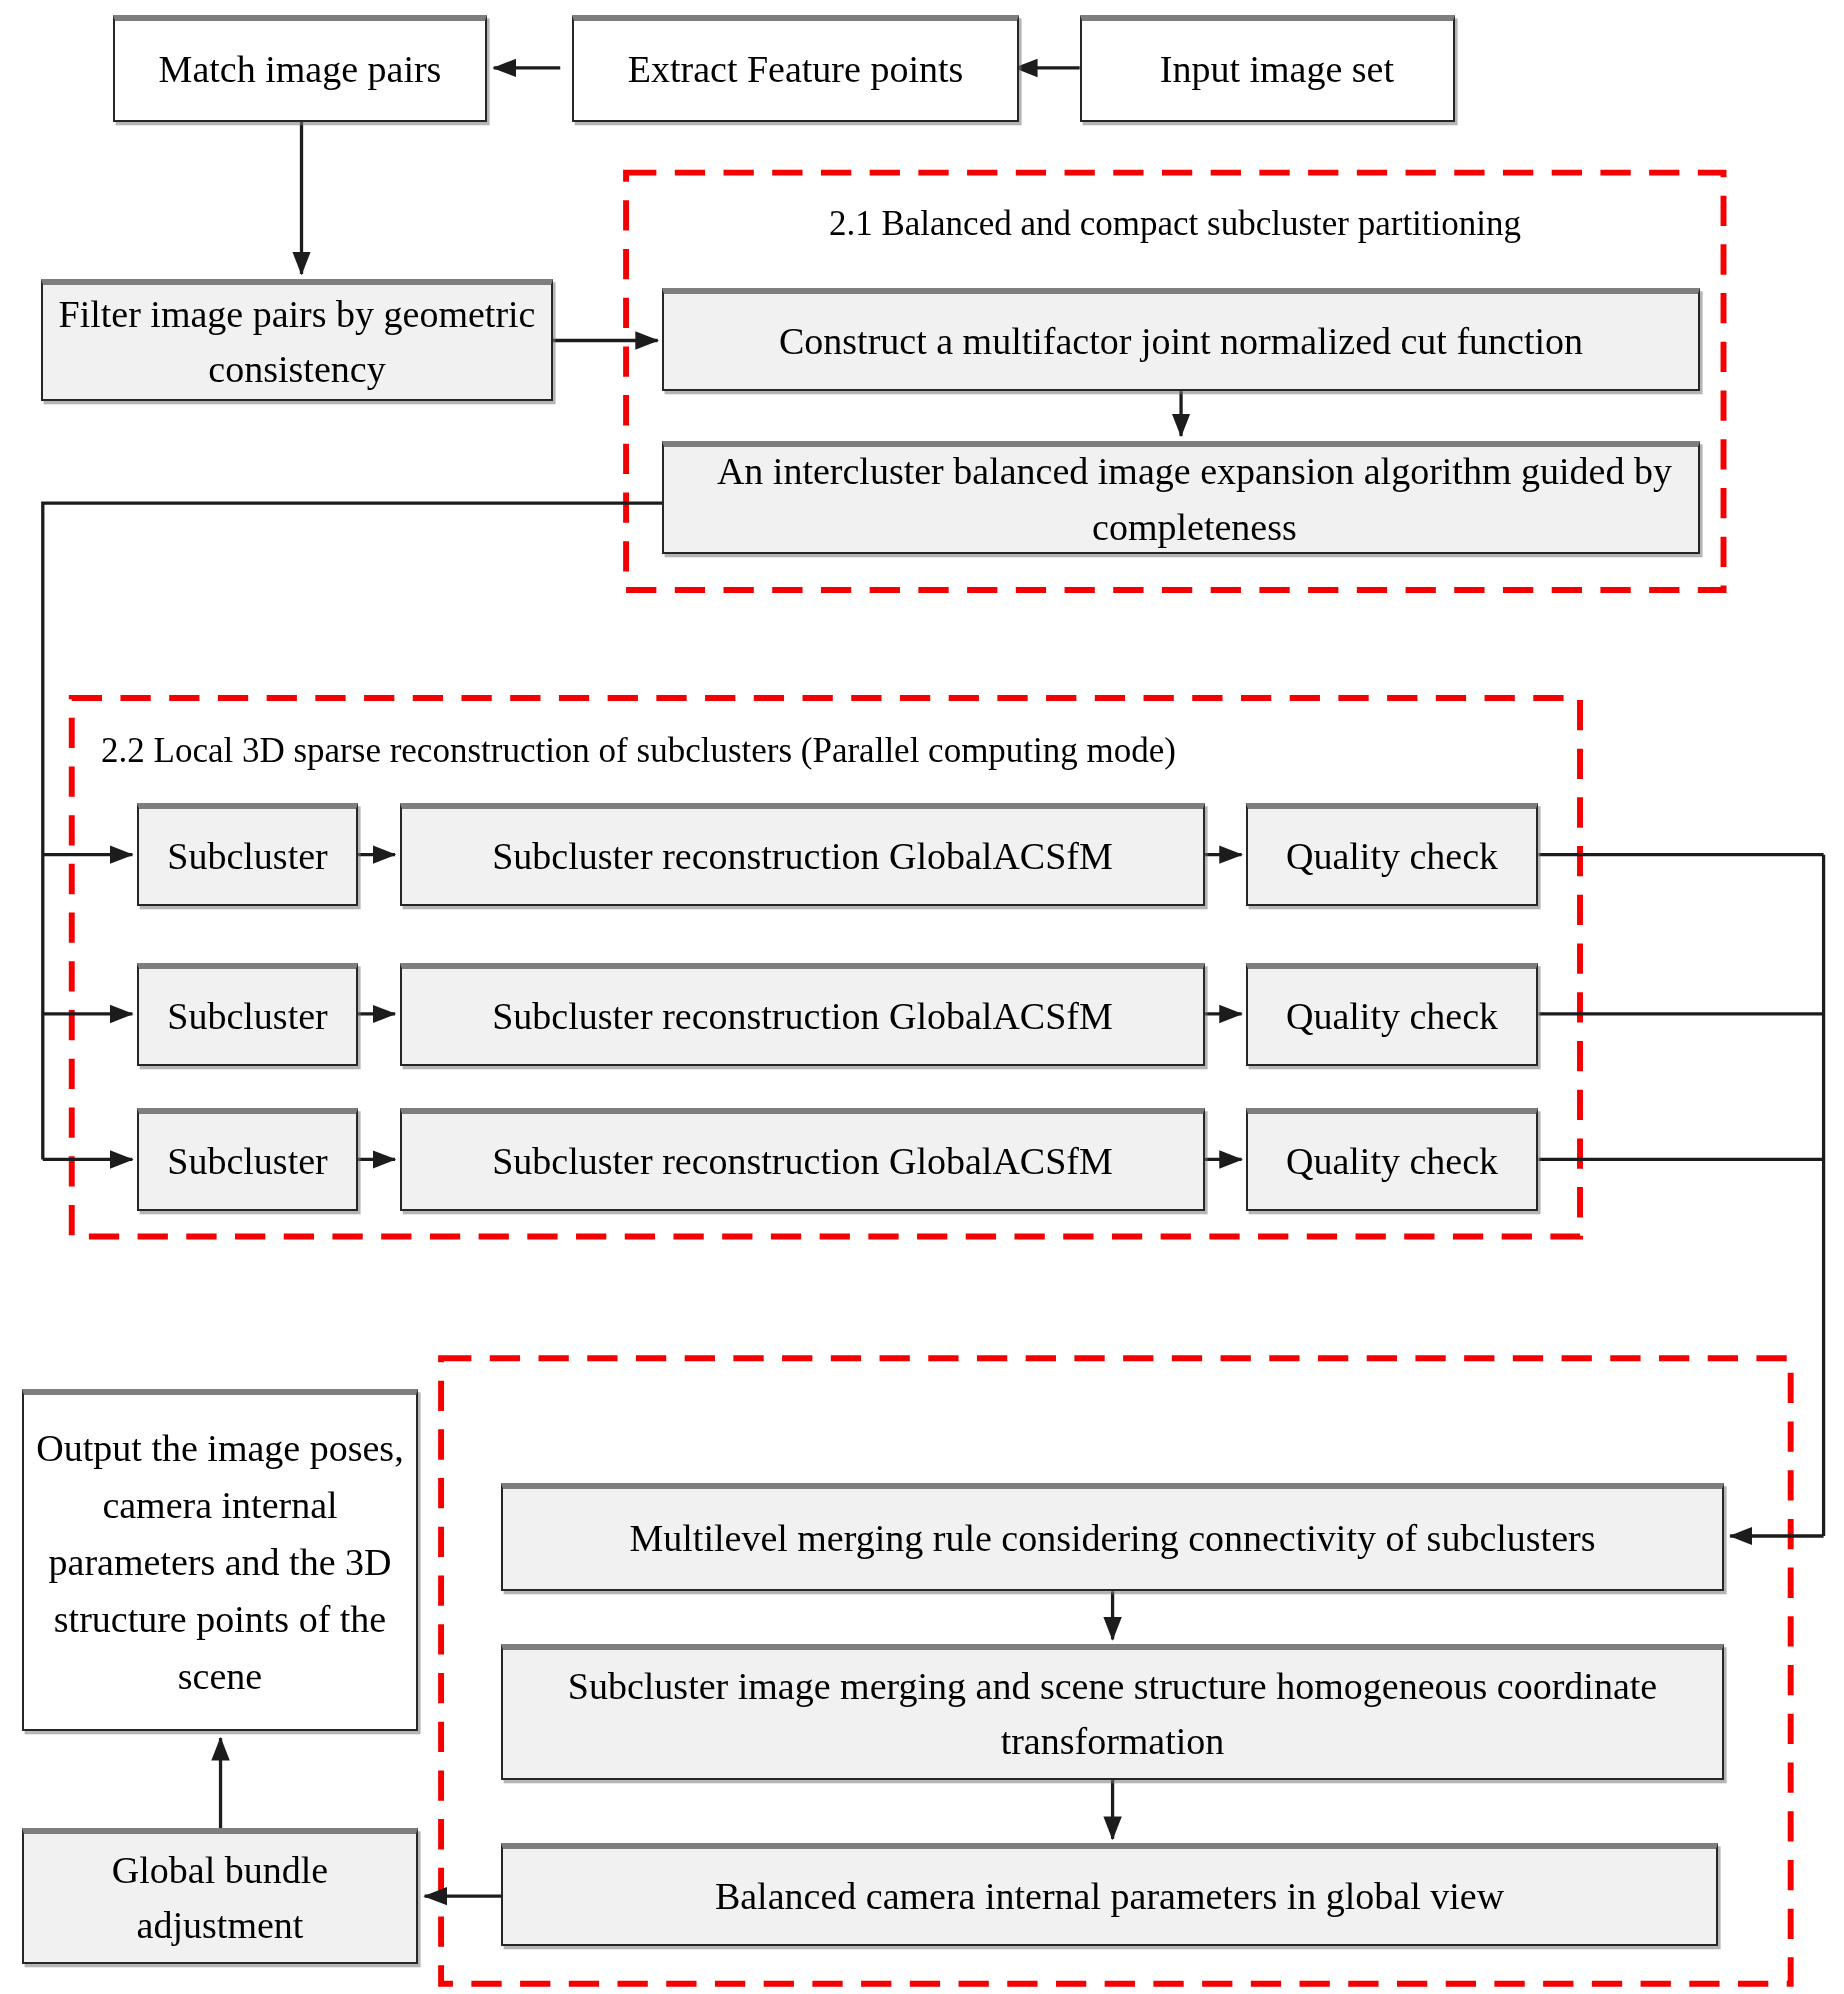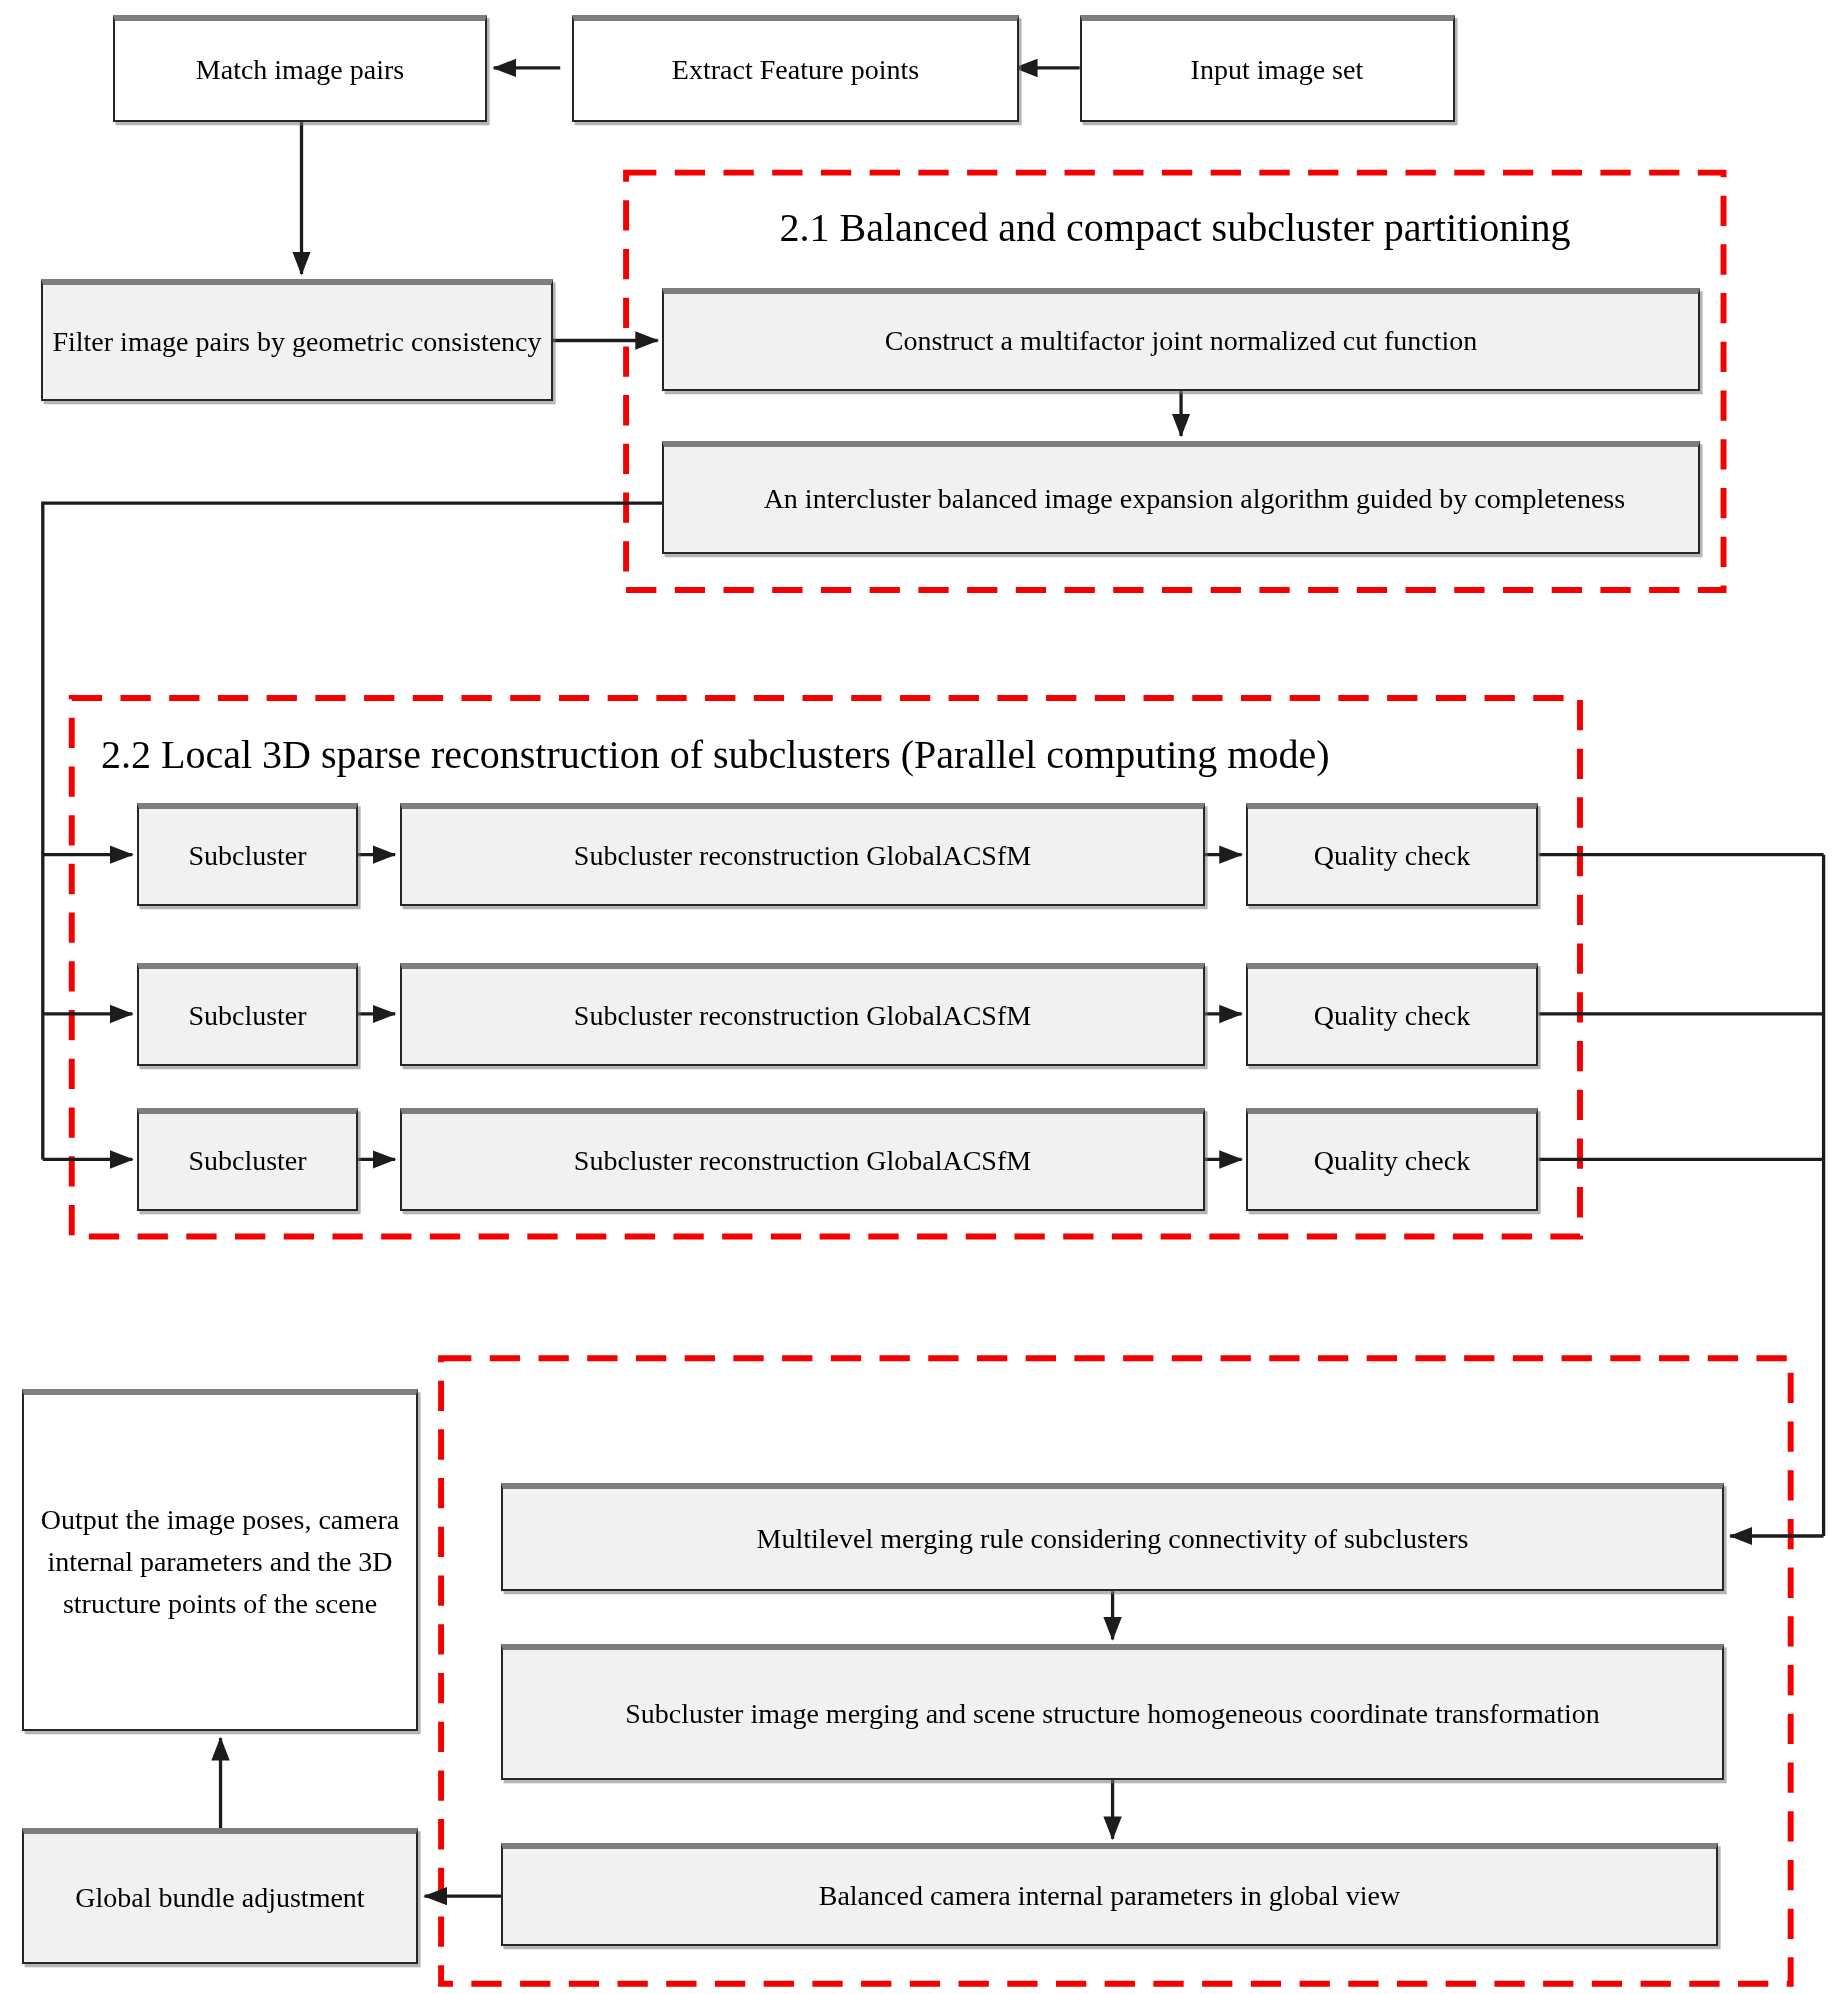--- a/index.html
+++ b/index.html
@@ -11,33 +11,33 @@
     font-family:"Liberation Serif","DejaVu Serif",serif;
     overflow:hidden;
   }
   .node {
     position:absolute;
     box-sizing:border-box;
     display:flex;
     align-items:center;
     justify-content:center;
     text-align:center;
-    font-size:28px;
+    font-size:38px;
     line-height:1.45;
     color:#000000;
     background:#f1f1f1;
     border:2.6px solid #262626;
     border-top:6px solid #7e7e7e;
     box-shadow:2.6px 3.3px 0 rgba(120,120,120,0.55);
     padding:2.6px 9.2px;
   }
   .node.white { background:#ffffff; }
   .sec-title {
     position:absolute;
-    font-size:40px;
+    font-size:35px;
     color:#000000;
     white-space:nowrap;
   }
   .sec-title.center { text-align:center; white-space:normal; }
   svg.layer {
     position:absolute;
     left:0; top:0;
     width:1844px;
     height:1995px;
   }

